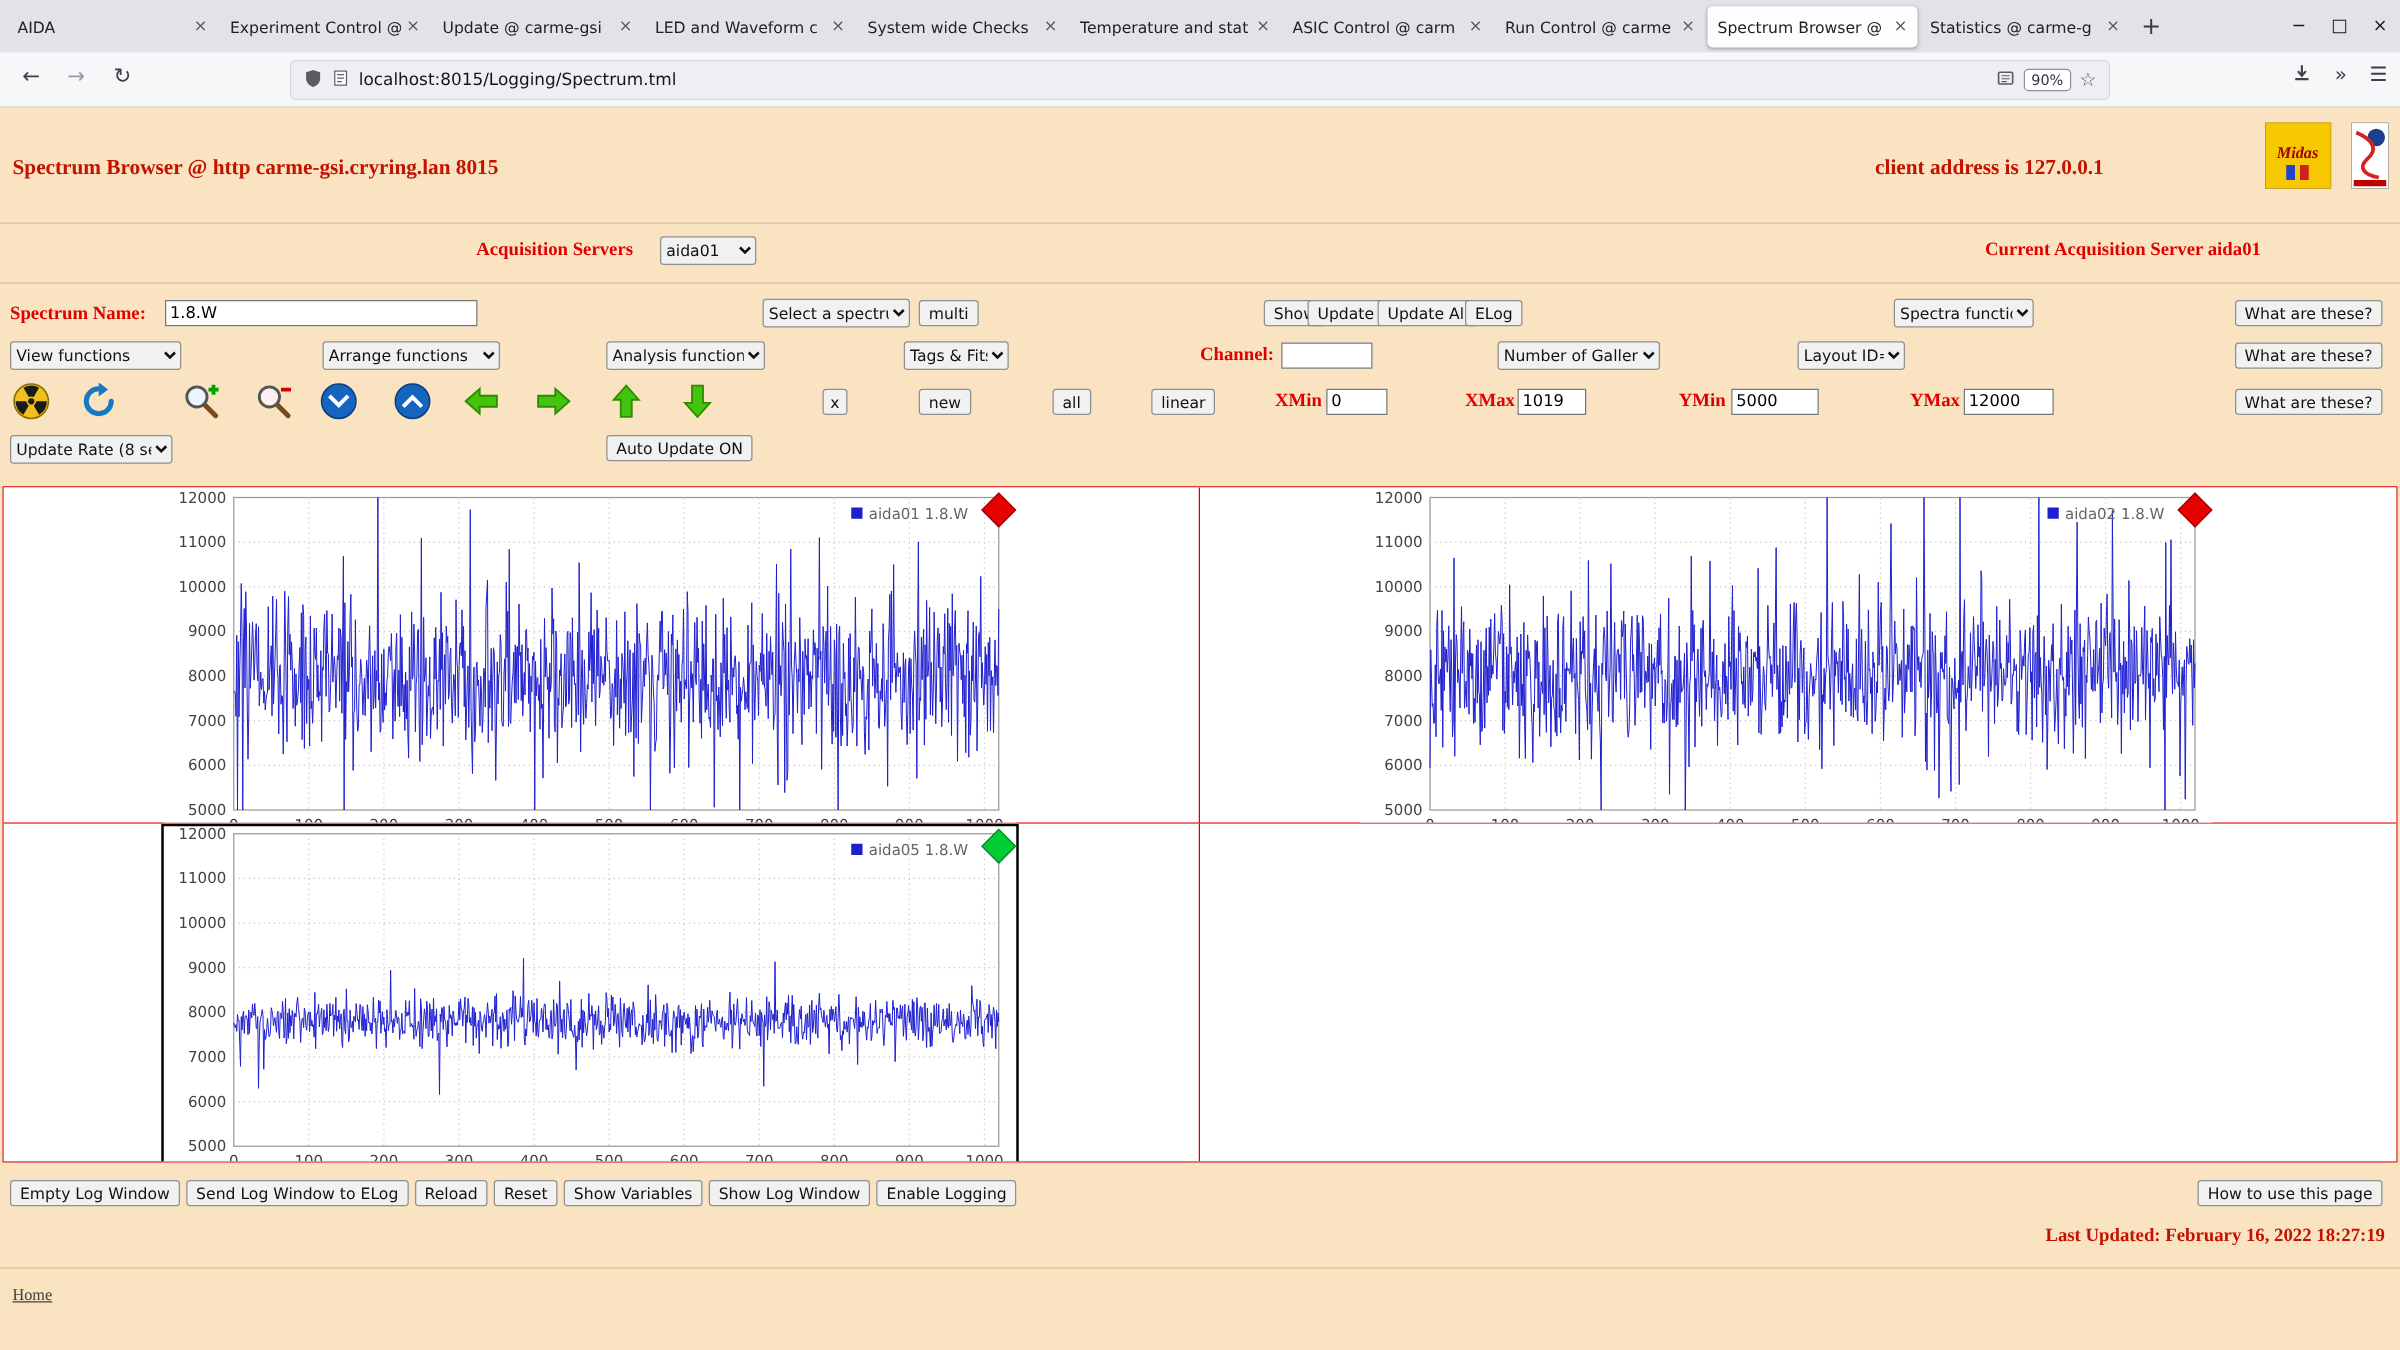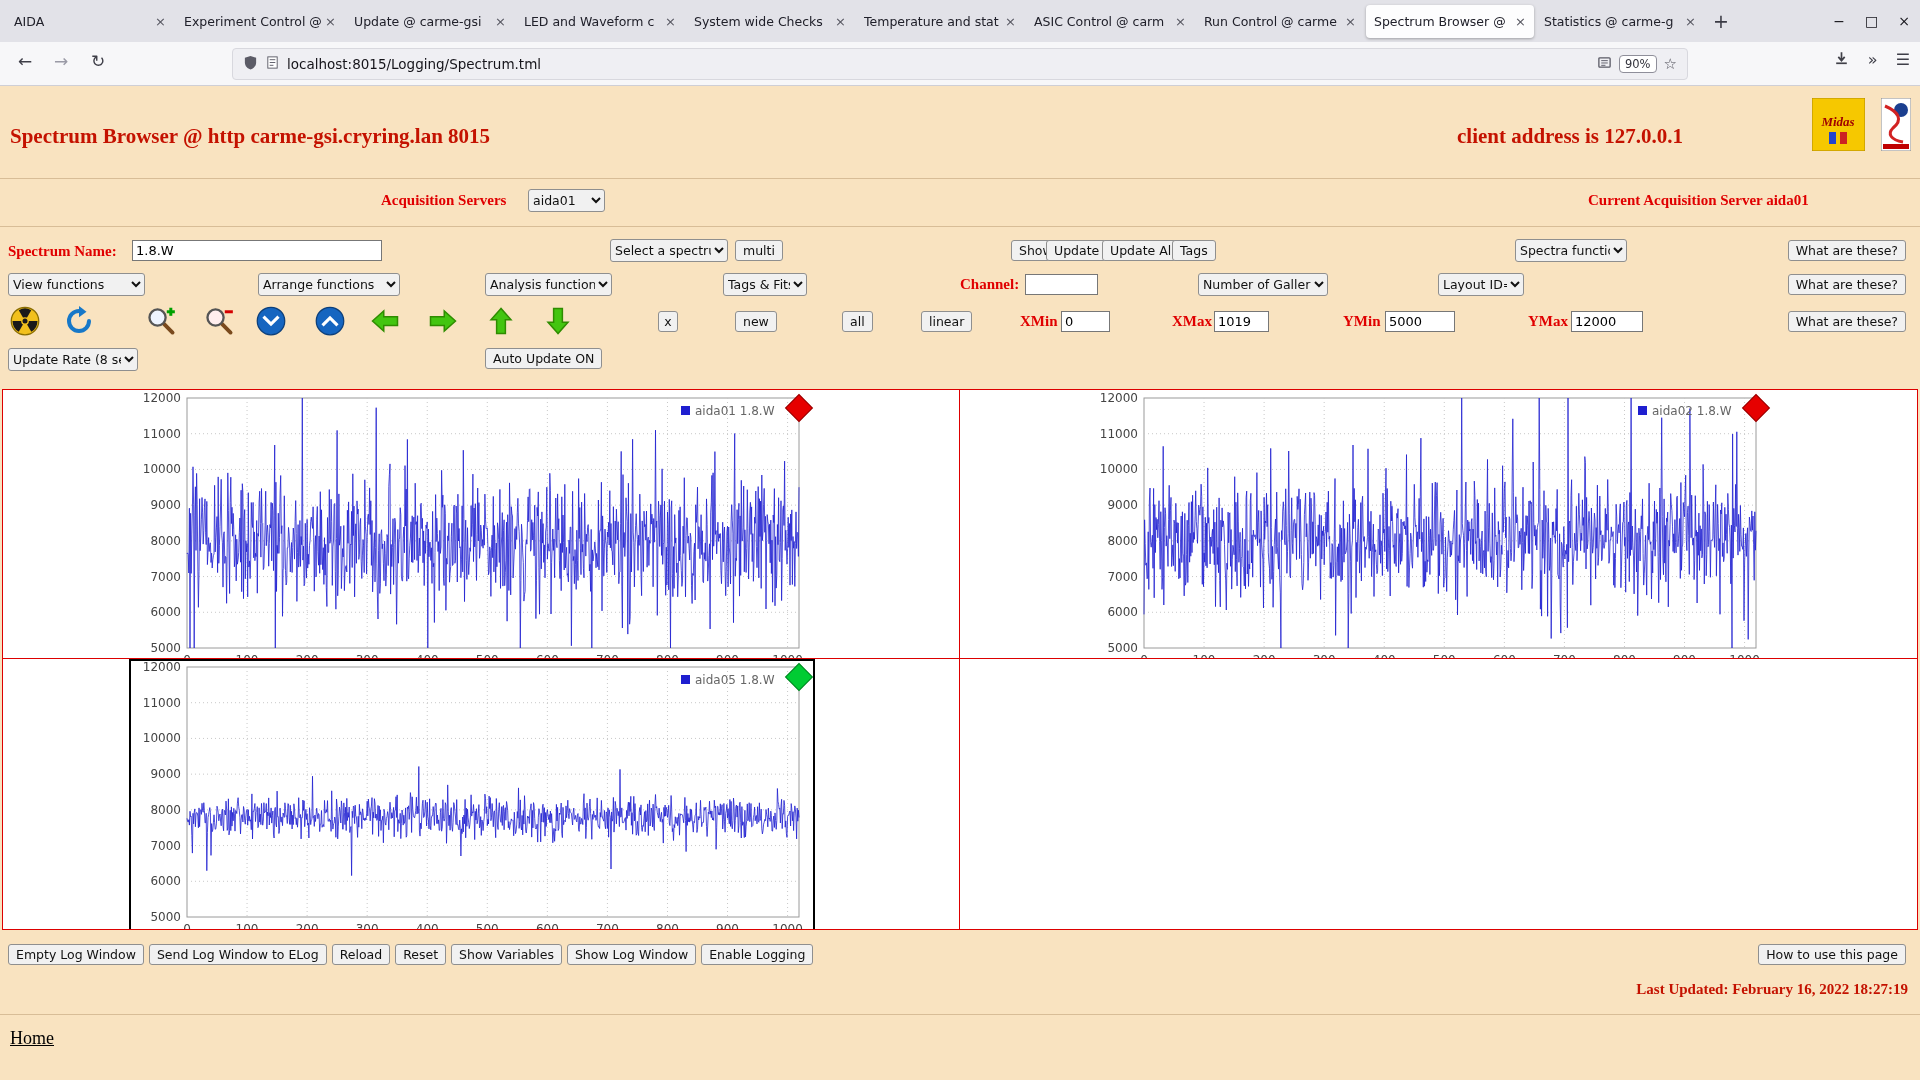--- a/index.html
+++ b/index.html
@@ -21,21 +21,21 @@
   .nav-icon.dim{color:#9a9aa6}
   .urlbar{position:absolute;left:232px;top:6px;width:1456px;height:32px;background:#efeff3;border:1px solid #d8d8de;
           border-radius:4px;display:flex;align-items:center;padding:0 10px;font-size:13.5px;color:#15141a;gap:7px}
   .url-text{flex:1;white-space:nowrap;overflow:hidden}
   .zoom-badge{border:1px solid #8f8f9a;border-radius:4px;padding:1px 5px;font-size:11.5px;color:#33333c;background:#fff}
   .star{font-size:15px;color:#4e4e58}
   .navbar .right-icons{position:absolute;right:10px;top:8px;display:flex;gap:18px;font-size:16px;color:#3e3e48}
 
   
   #page{position:absolute;top:86px;left:0;width:1920px;height:994px;background:#f9e3c0}
-  .rheading{position:absolute;color:#c41200;font-family:"Liberation Serif","DejaVu Serif",serif;font-weight:bold;font-size:21px}
+  .rheading{position:absolute;color:#c41200;font-family:"Liberation Serif","DejaVu Serif",serif;font-weight:bold;font-size:17px}
   .rlabel{position:absolute;color:#e00000;font-family:"Liberation Serif","DejaVu Serif",serif;font-weight:bold;font-size:15px}
   .divider{position:absolute;left:0;width:1920px;height:1px;background:#d8bd97}
   .btn{position:absolute;height:21px;padding:0 7px;font-size:12.5px;background:#f1f1f1;border:1px solid #8f8f8f;
        border-radius:3px;color:#111;font-family:inherit;white-space:nowrap}
   select.ctl{position:absolute;height:23px;font-size:12.5px;background:#f1f1f1;border:1px solid #8f8f8f;border-radius:3px;color:#111;font-family:inherit}
   input.txt{position:absolute;height:21px;border:1px solid #777;background:#fff;font-size:13px;padding:0 3px;font-family:inherit}
   .tool-icon{position:absolute;width:30px;height:30px;top:220px;cursor:pointer}
 
   
   #gallery{position:absolute;left:2px;top:303px;width:1916px;height:541px;background:#fff;border:1px solid #dd0000;
@@ -44,21 +44,21 @@
   .cell.br{border-right:1px solid #dd0000}
   .cell.bb{border-bottom:1px solid #dd0000}
   .chart-mount{position:absolute;left:128px;top:2px}
   .chart-mount.selected svg{outline:2px solid #000}
   .diamond{position:absolute;width:20px;height:20px;transform:rotate(45deg);top:8px;left:786px;border:1px solid rgba(0,0,0,.35)}
 
   
   #log-buttons{position:absolute;left:8px;top:858px;display:flex;gap:5px}
   #log-buttons .fbtn{position:static}
   .fbtn{height:21px;padding:0 7px;font-size:12.5px;background:#f1f1f1;border:1px solid #8f8f8f;border-radius:3px;color:#111;font-family:inherit;white-space:nowrap}
-  #home-link{position:absolute;left:10px;top:942px;font-family:"Liberation Serif","DejaVu Serif",serif;font-size:18px;color:#000000;text-decoration:underline}
+  #home-link{position:absolute;left:10px;top:942px;font-family:"Liberation Serif","DejaVu Serif",serif;font-size:13px;color:#404040;text-decoration:underline}
   #last-updated{position:absolute;right:12px;top:895px;color:#c41200;font-family:"Liberation Serif","DejaVu Serif",serif;font-weight:bold;font-size:15px}
 
   .logo{position:absolute;top:12px}
 </style>
 </head>
 <body>
 
 <div id="chrome">
   <div class="tabbar">
     <div id="tab-strip" style="display:flex">
@@ -179,21 +179,21 @@
 
   <div class="rlabel" style="left:8px;top:157px">Spectrum Name:</div>
   <input class="txt" style="left: 132px; top: 154px; width: 250px;" value="1.8.W">
   <select class="ctl" style="left:610px;top:153px;width:118px">
     <option>Select a spectrum</option>
   </select>
   <button class="btn" style="left:735px;top:154px">multi</button>
   <button class="btn" style="left:1011px;top:154px">Show</button>
   <button class="btn" style="left:1046px;top:154px">Update</button>
   <button class="btn" style="left:1102px;top:154px">Update All</button>
-  <button class="btn" style="left:1172px;top:154px">Tags</button>
+  <button class="btn" style="left:1172px;top:154px">ELog</button>
   <select class="ctl" style="left:1515px;top:153px;width:112px">
     <option>Spectra functions</option>
   </select>
   <button class="btn" style="right:14px;top:154px">What are these?</button>
 
   <select class="ctl" style="left:8px;top:187px;width:137px">
     <option>View functions</option>
   </select>
   <select class="ctl" style="left:258px;top:187px;width:142px">
     <option>Arrange functions</option>

